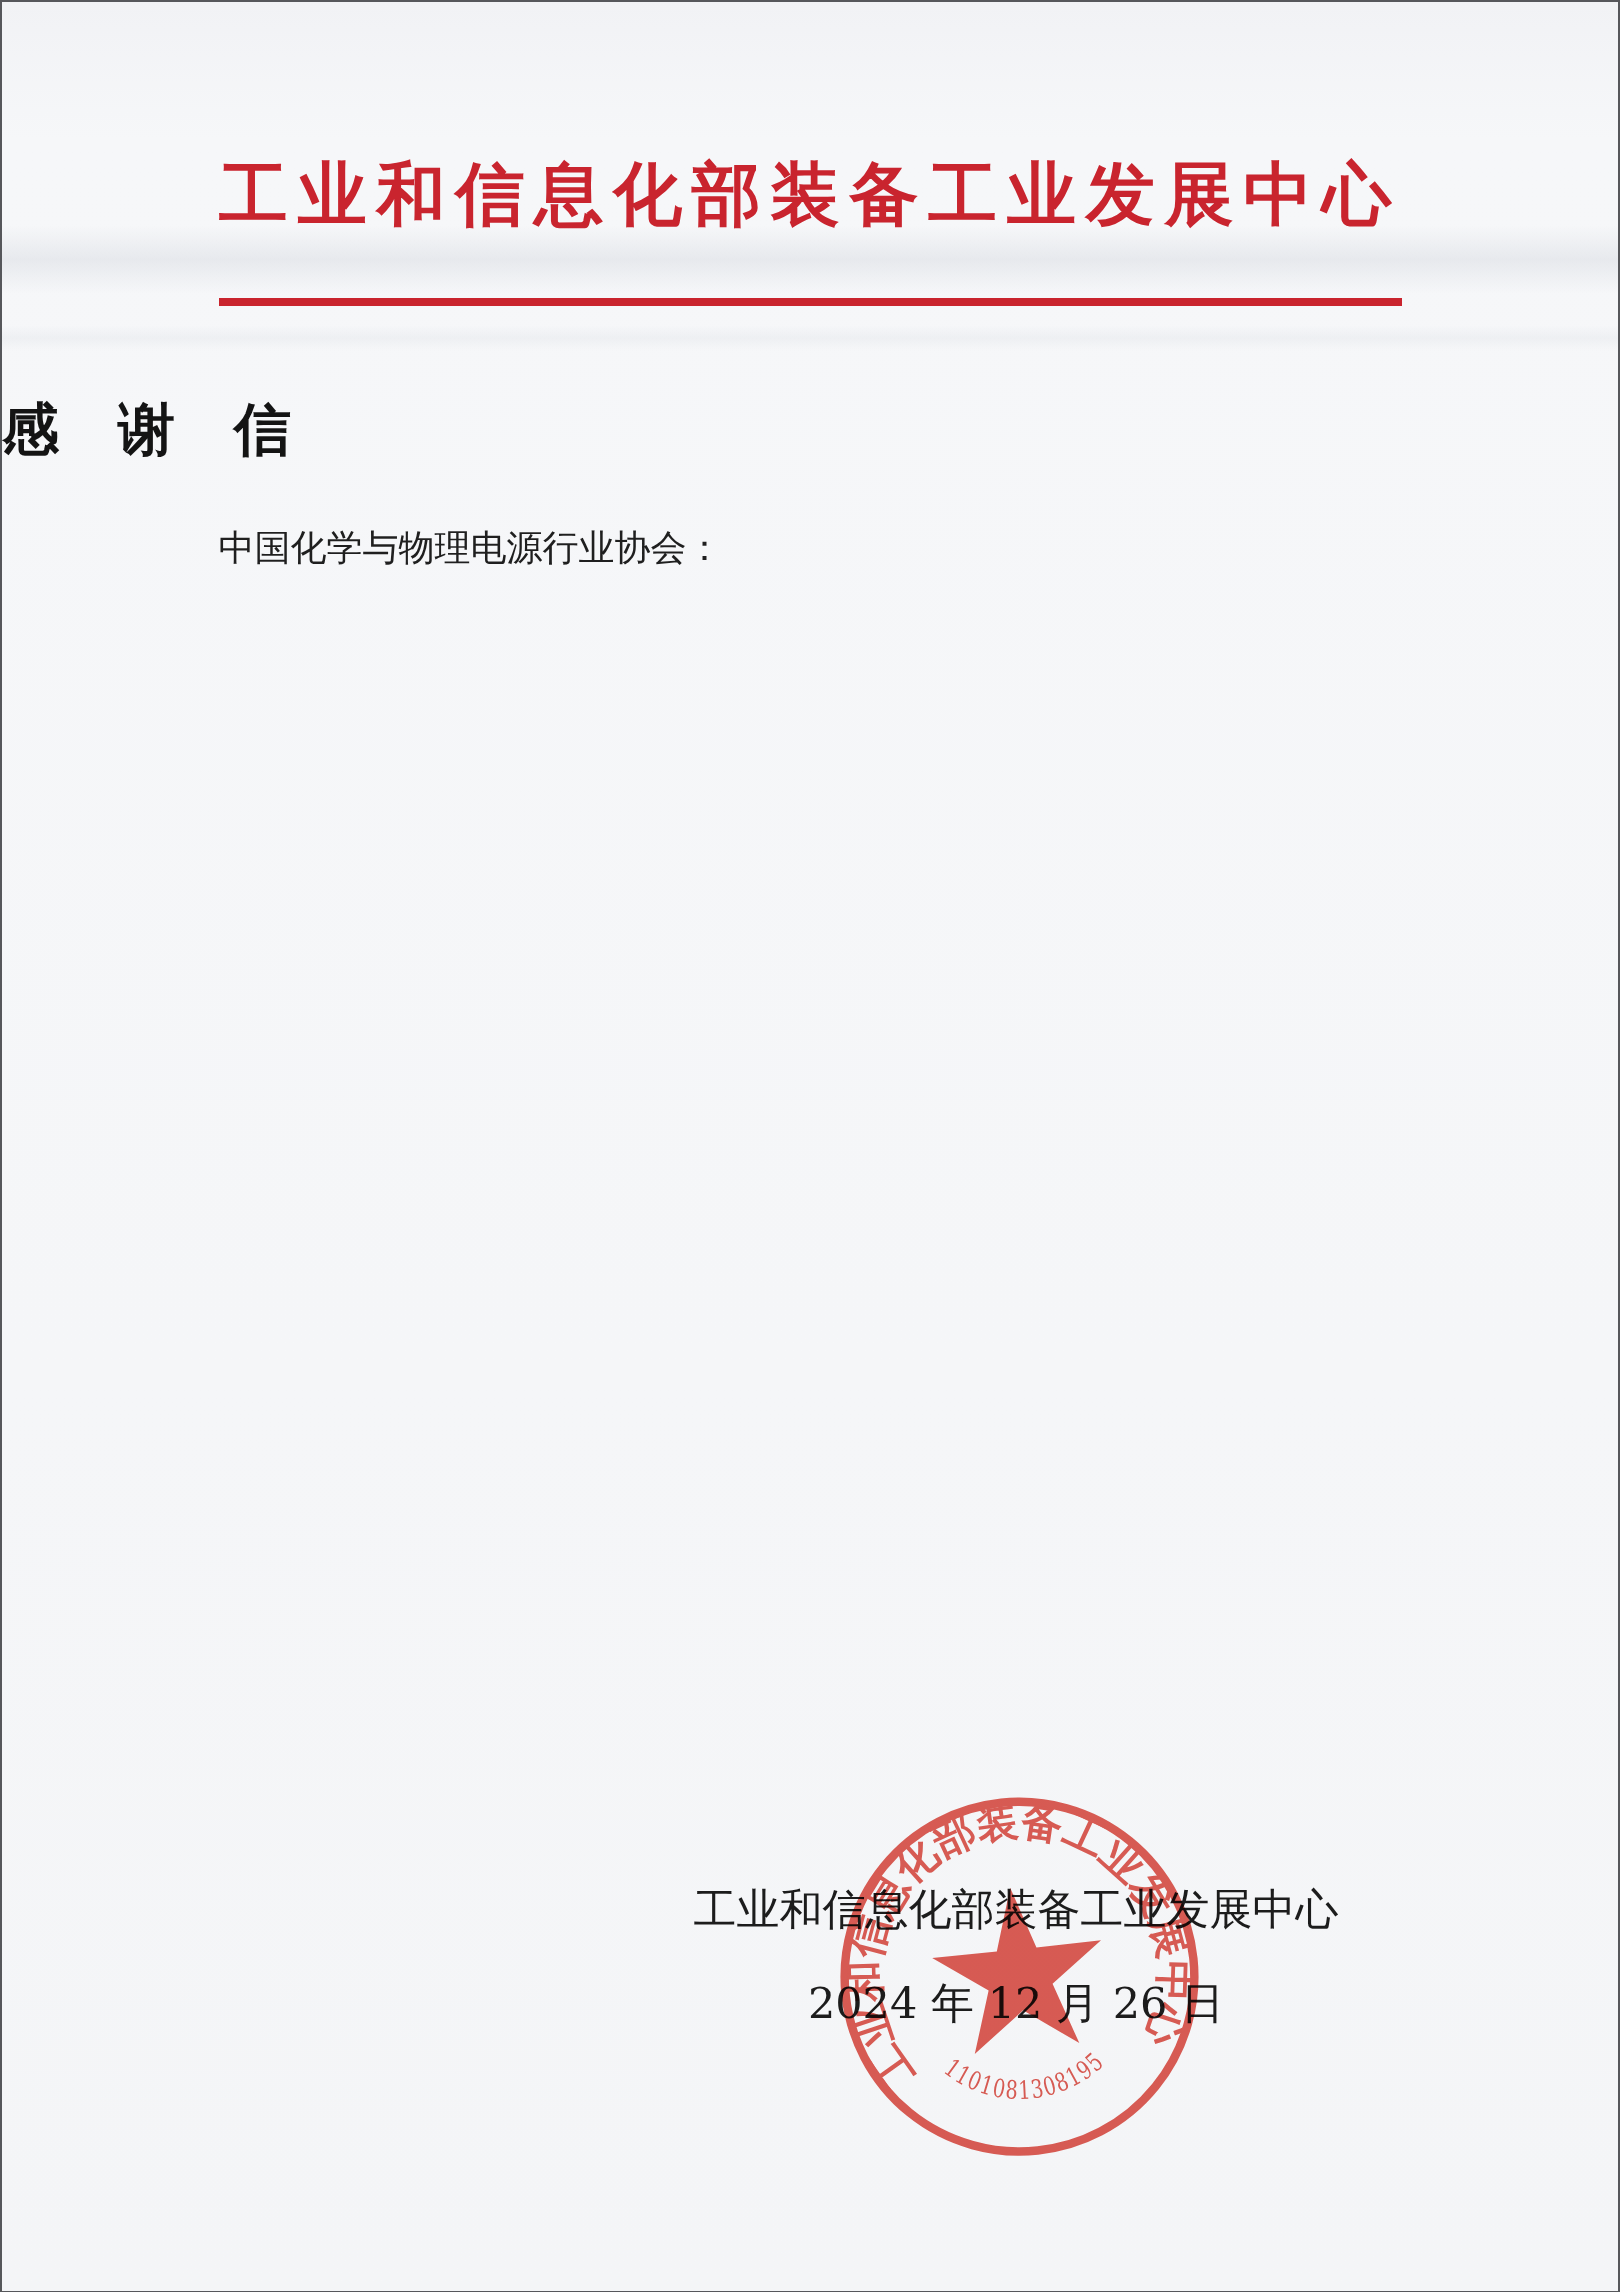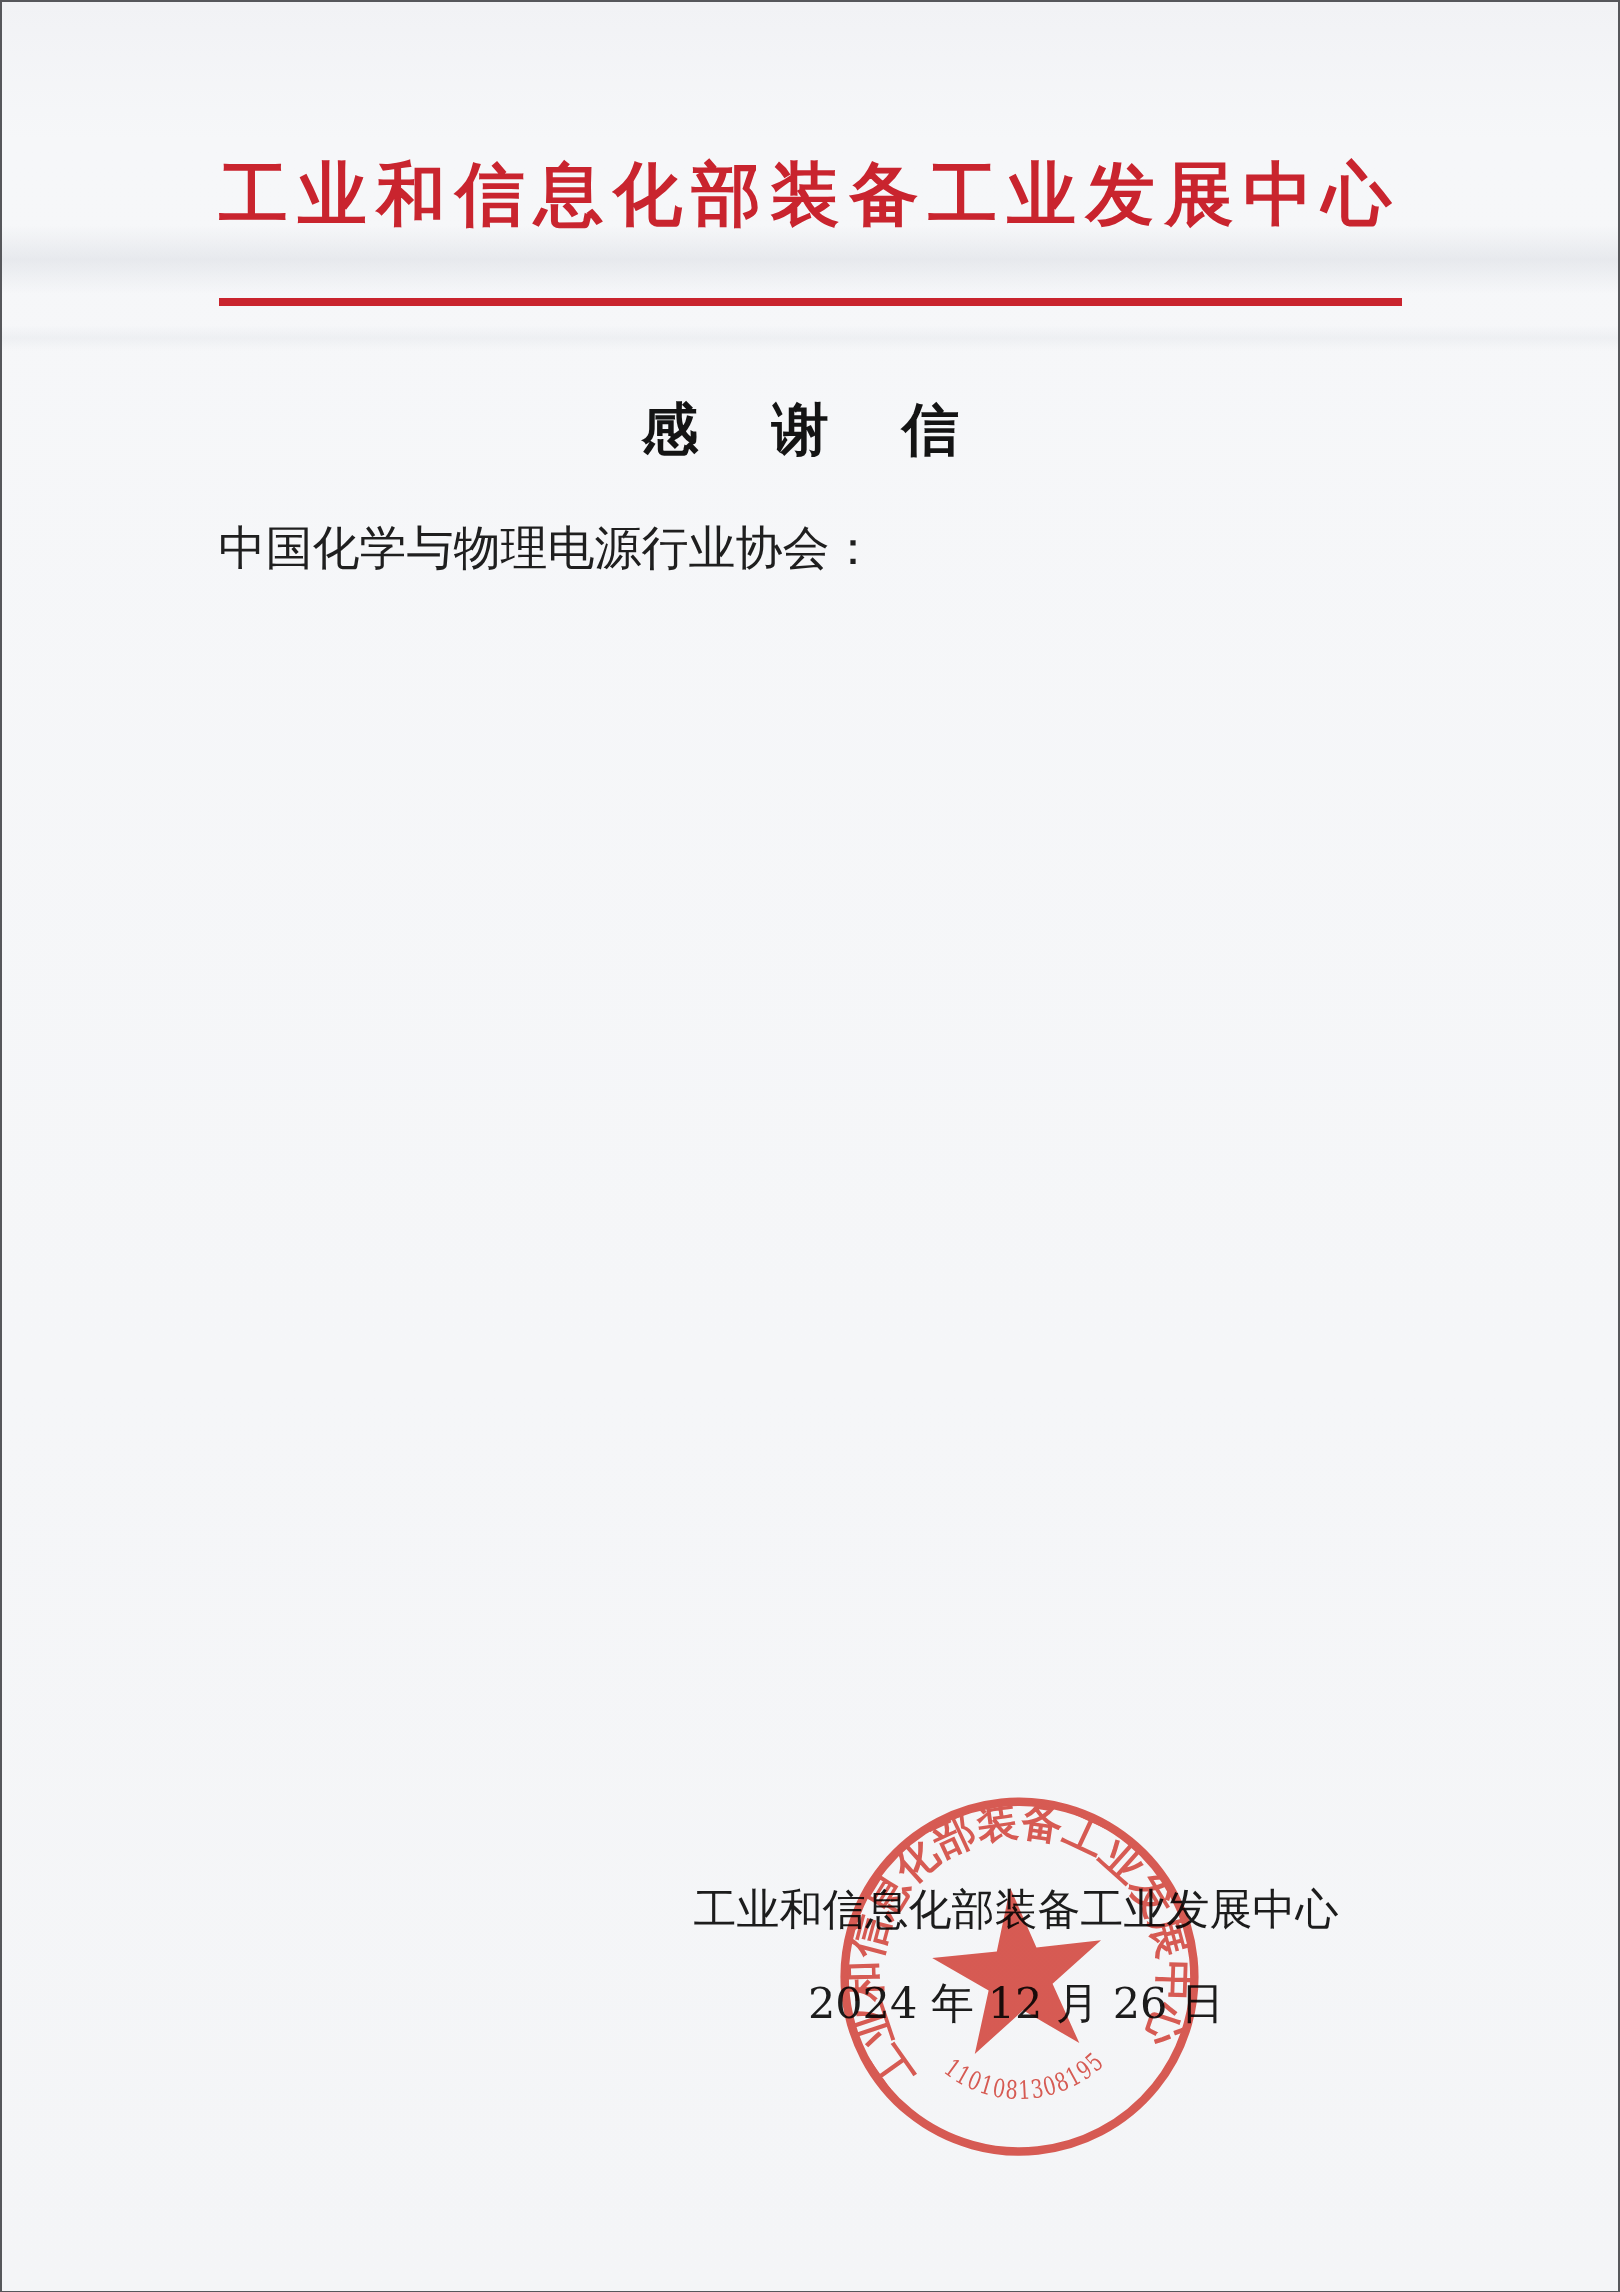--- a/index.html
+++ b/index.html
@@ -28,32 +28,31 @@
     color:#c9242e;
     white-space:nowrap;
   }
   .red-rule{
     width:1183px;height:7.8px;
     margin:57px auto 0;
     background:#c9242e;
   }
   .letter-title{
     margin:86px 0 0;
-    text-align:center;
+    text-align:left;
     font-size:57px;
     font-weight:700;
     letter-spacing:19.6px;
     color:#141414;
     white-space:nowrap;
-    font-family:Liberation Mono, monospace;
   }
   .body-text{
     width:1183px;
     margin:41px auto 0;
-    font-size:47px;
+    font-size:36px;
     line-height:75px;
     text-align:justify;
     text-align-last:left;
   }
   .body-text p{margin:0;}
   .body-text p.indent{text-indent:84px;}
   .signature-block{
     position:absolute;
     left:671px;top:1860px;
     width:686px;

